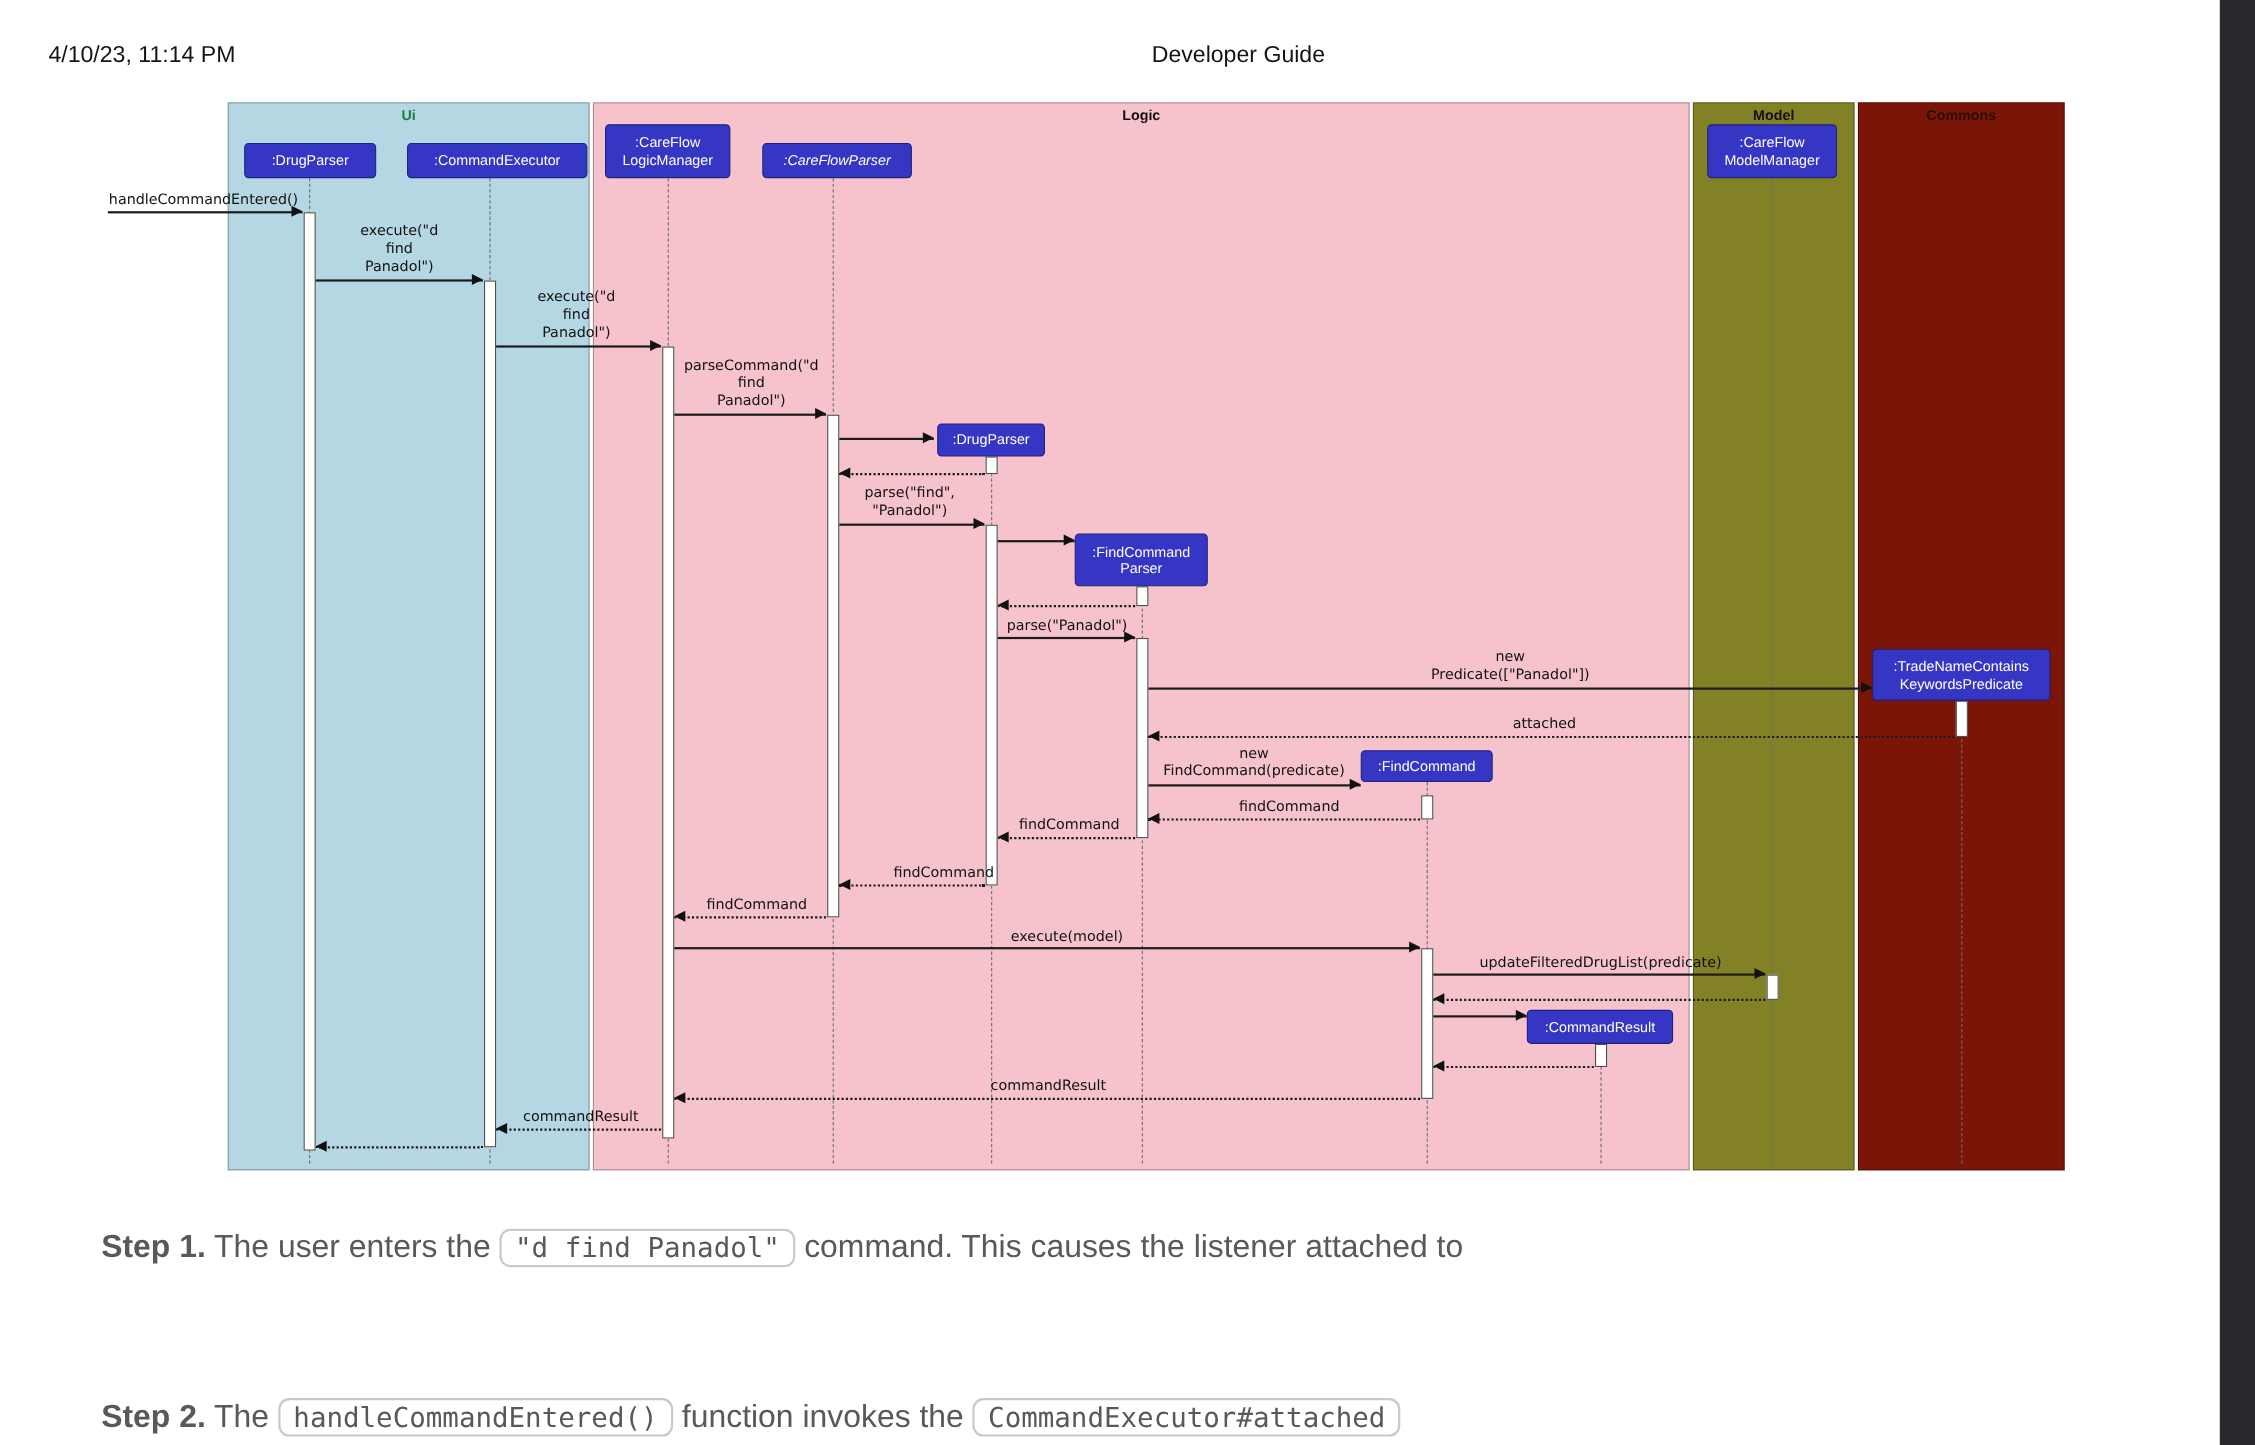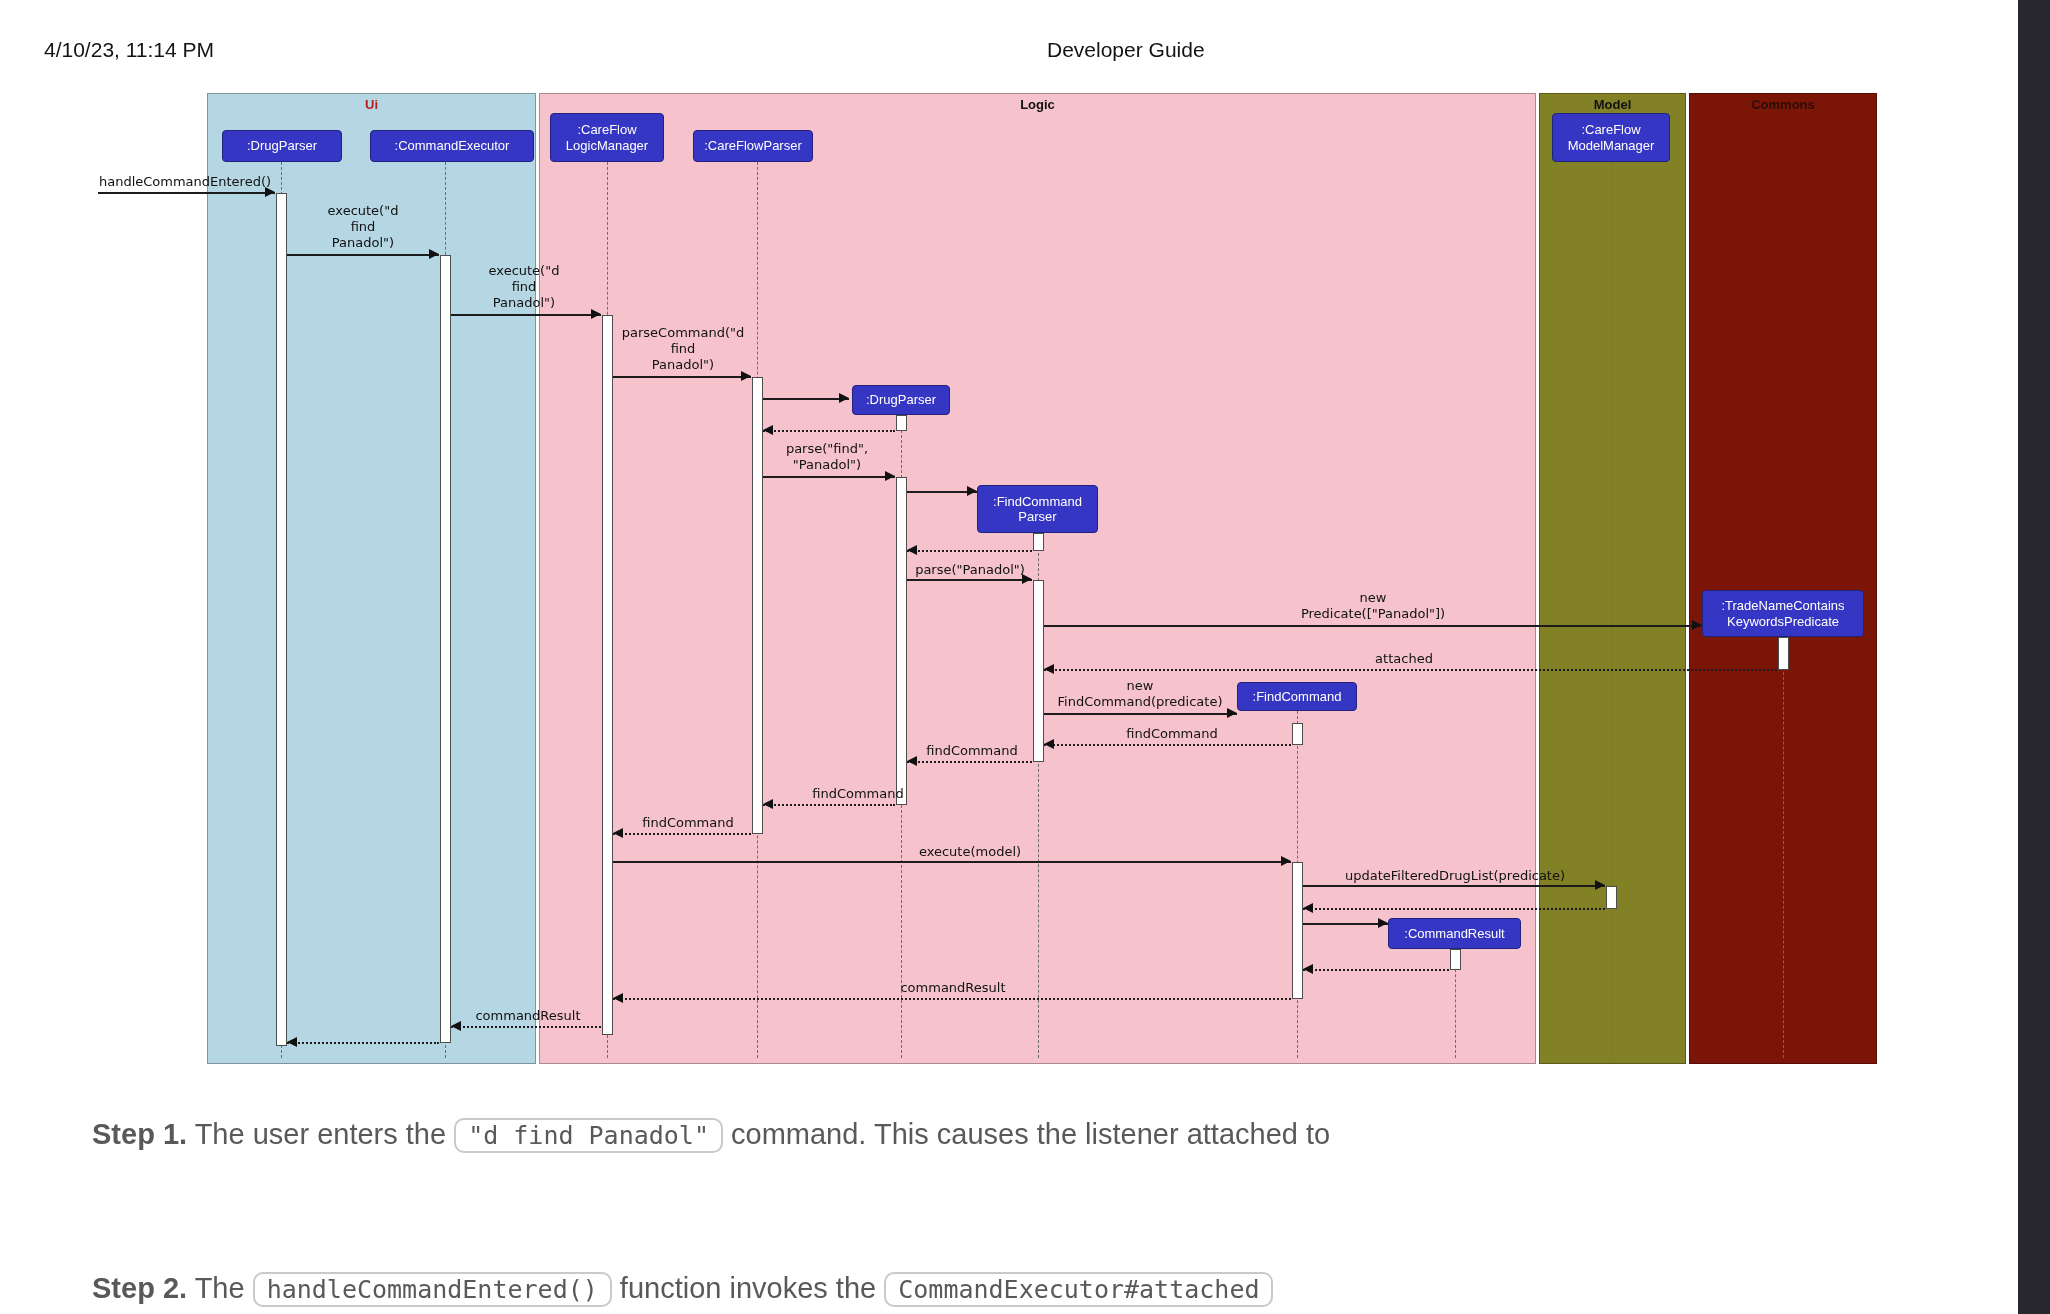--- a/index.html
+++ b/index.html
@@ -30,21 +30,21 @@
 </style>
 </head>
 <body>
 
 <div class="abs" style="left:0;top:0;width:2050px;height:1314px;">
   <span class="hdr-text" style="left:44px;top:38px;">4/10/23, 11:14 PM</span>
   <span class="hdr-text" style="left:1047px;top:38px;">Developer Guide</span>
 
   <div id="diagram" class="abs" style="left:0;top:0;width:2050px;height:1080px;">
       <div class="lane" style="left: 207px; top: 93px; width: 329px; height: 971px; background: rgb(181, 214, 227);"></div>
-      <div class="lane-label" style="left: 371.5px; top: 97px; color: #b91c1c;">Ui</div>
+      <div class="lane-label" style="left: 371.5px; top: 97px; color: #15803d;">Ui</div>
       <div class="lane" style="left: 539px; top: 93px; width: 997px; height: 971px; background: rgb(246, 195, 205);"></div>
       <div class="lane-label" style="left: 1037.5px; top: 97px; color: rgb(17, 17, 17);">Logic</div>
       <div class="lane" style="left: 1539px; top: 93px; width: 147px; height: 971px; background: rgb(131, 129, 38);"></div>
       <div class="lane-label" style="left: 1612.5px; top: 97px; color: rgb(17, 17, 17);">Model</div>
       <div class="lane" style="left: 1689px; top: 93px; width: 188px; height: 971px; background: rgb(123, 21, 8);"></div>
       <div class="lane-label" style="left: 1783px; top: 97px; color: rgb(43, 13, 5);">Commons</div>
       <div class="lifeline" style="left: 281px; top: 162px; height: 896px;"></div>
       <div class="lifeline" style="left: 445px; top: 162px; height: 896px;"></div>
       <div class="lifeline" style="left: 607px; top: 162px; height: 896px;"></div>
       <div class="lifeline" style="left: 757px; top: 162px; height: 896px;"></div>
@@ -180,21 +180,21 @@
       <div class="actor" style="left: 222px; top: 130px; width: 120px; height: 32px;">
         <div>:DrugParser</div>
       </div>
       <div class="actor" style="left: 370px; top: 130px; width: 164px; height: 32px;">
         <div>:CommandExecutor</div>
       </div>
       <div class="actor" style="left: 550px; top: 113px; width: 114px; height: 49px;">
         <div>:CareFlow</div>
         <div>LogicManager</div>
       </div>
-      <div class="actor" style="left: 693px; top: 130px; width: 120px; height: 32px;">
+      <div class="actor" style="left: 693px; top: 130px; width: 136px; height: 32px; font-style: italic;">
         <div>:CareFlowParser</div>
       </div>
       <div class="actor" style="left: 852px; top: 385px; width: 98px; height: 30px;">
         <div>:DrugParser</div>
       </div>
       <div class="actor" style="left: 977px; top: 485px; width: 121px; height: 48px;">
         <div>:FindCommand</div>
         <div>Parser</div>
       </div>
       <div class="actor" style="left: 1702px; top: 590px; width: 162px; height: 47px;">

